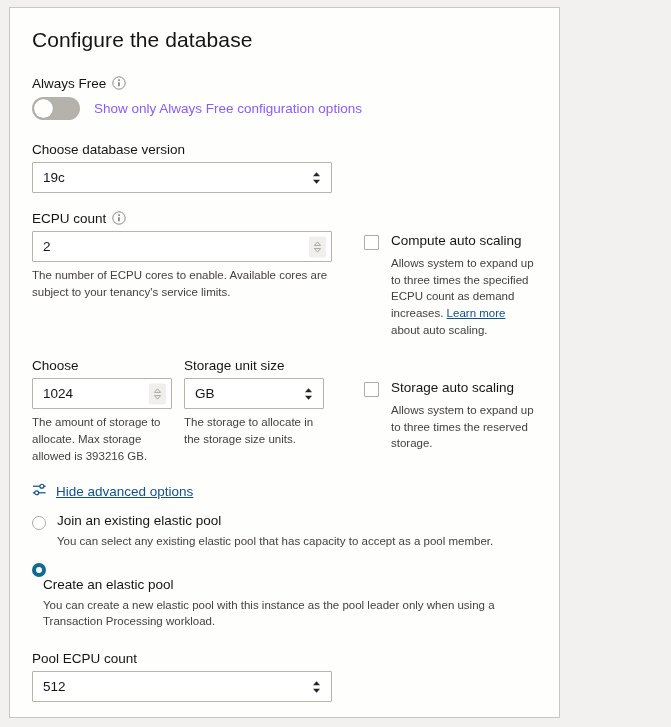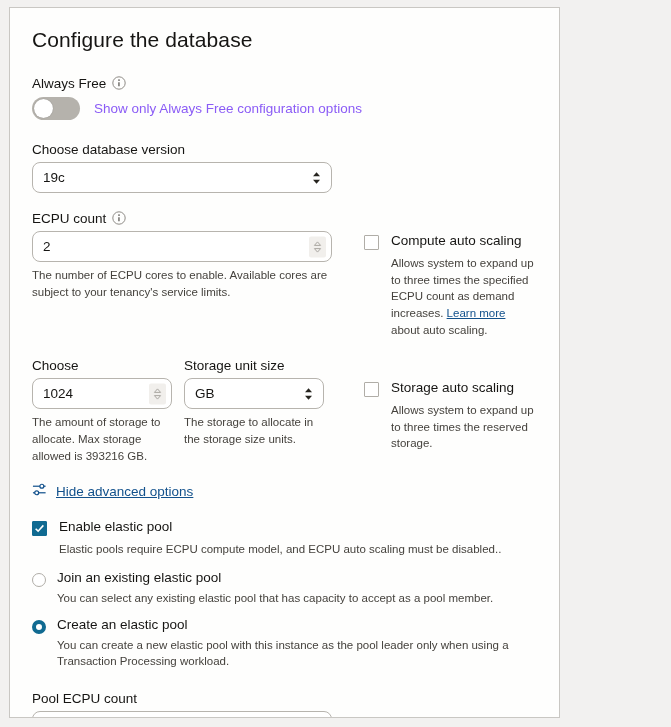--- a/index.html
+++ b/index.html
@@ -108,21 +108,21 @@
     position: relative;
     height: 31px;
     border: 1px solid #b7b4ae;
     background: #ffffff;
     box-sizing: border-box;
     display: flex;
     align-items: center;
     font-size: 13.5px;
     color: #161513;
     padding: 0 30px 0 10px;
-    border-radius: 8px;
+    border-radius: 1px;
   }
   .control.w-select   { width: 300px; }
   .control.w-storage  { width: 140px; }
   .control.w-unit     { width: 140px; }
   .value { line-height: 1; }
 
   
   .chev-plain {
     position: absolute;
     right: 9px;
@@ -350,41 +350,30 @@
         <svg viewBox="0 0 16 16" width="15" height="15">
           <line x1="1" y1="4.5" x2="14.5" y2="4.5" stroke="#12518c" stroke-width="1.3"></line>
           <line x1="1" y1="11.5" x2="14.5" y2="11.5" stroke="#12518c" stroke-width="1.3"></line>
           <circle cx="10.5" cy="4.5" r="2.1" fill="#fff" stroke="#12518c" stroke-width="1.3"></circle>
           <circle cx="5" cy="11.5" r="2.1" fill="#fff" stroke="#12518c" stroke-width="1.3"></circle>
         </svg>
       </span>
       <a class="link">Hide advanced options</a>
     </div>
 
-    <div class="check-row" style="margin-top:18px;">
-      <div class="checkbox checked">
-        <svg viewBox="0 0 12 12" width="11" height="11">
-          <path d="M1.8 6.2 L4.5 8.9 L10.2 2.6" fill="none" stroke="#ffffff" stroke-width="1.7"></path>
-        </svg>
-      </div>
-      <div class="check-text">
-        <div class="check-title">Enable elastic pool</div>
-        <div class="helper">Elastic pools require ECPU compute model, and ECPU auto scaling must be disabled..</div>
-      </div>
-    </div>
 
     <div style="margin-top:12px;">
       <div class="radio-row">
         <div class="radio"></div>
         <div class="radio-text">
           <div class="radio-title">Join an existing elastic pool</div>
           <div class="radio-help">You can select any existing elastic pool that has capacity to accept as a pool member.</div>
         </div>
       </div>
-      <div class="radio-row" style="margin-top:11px;">
+      <div class="radio-row" style="margin-top:11px;flex-direction:column;">
         <div class="radio selected"></div>
         <div class="radio-text">
           <div class="radio-title">Create an elastic pool</div>
           <div class="radio-help">You can create a new elastic pool with this instance as the pool leader only when using a Transaction Processing workload.</div>
         </div>
       </div>
     </div>
 
     <div style="margin-top:22px;">
       <div class="field-label">

